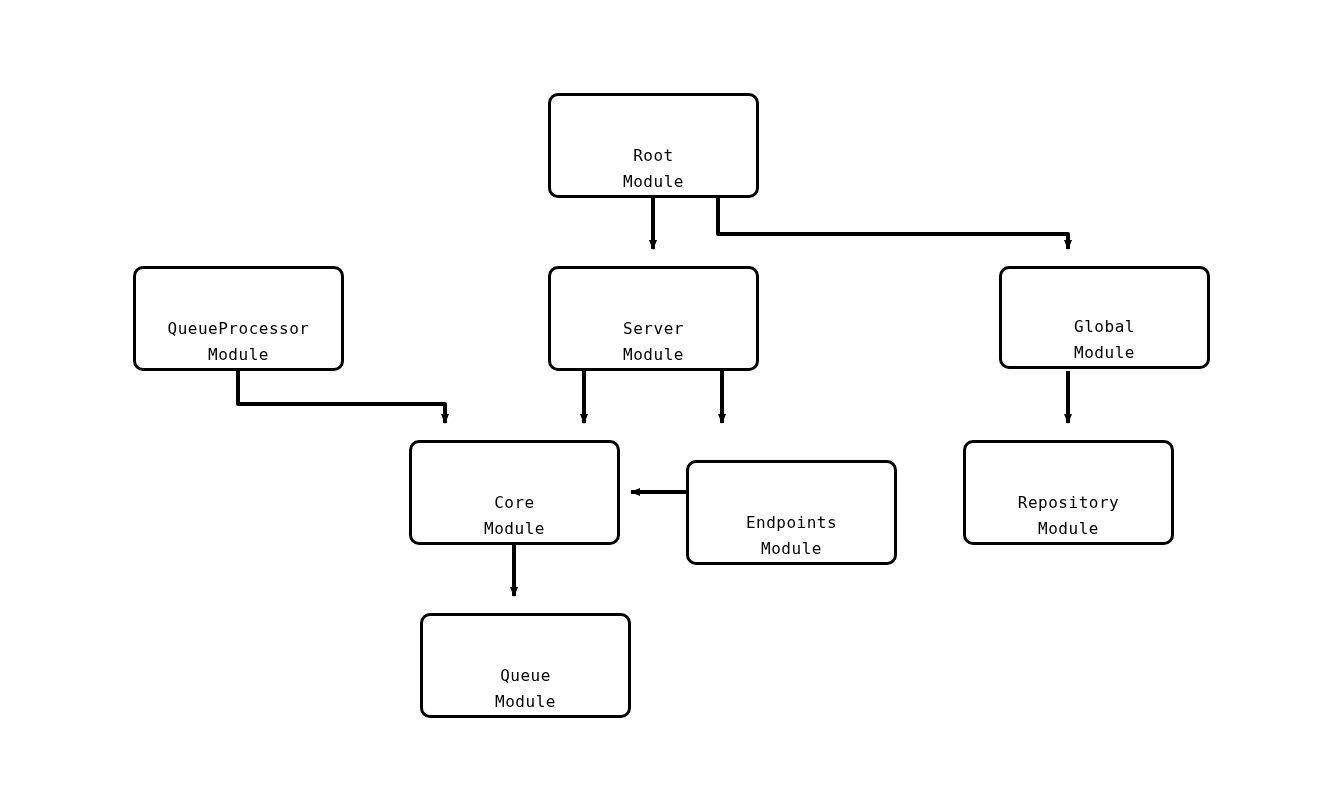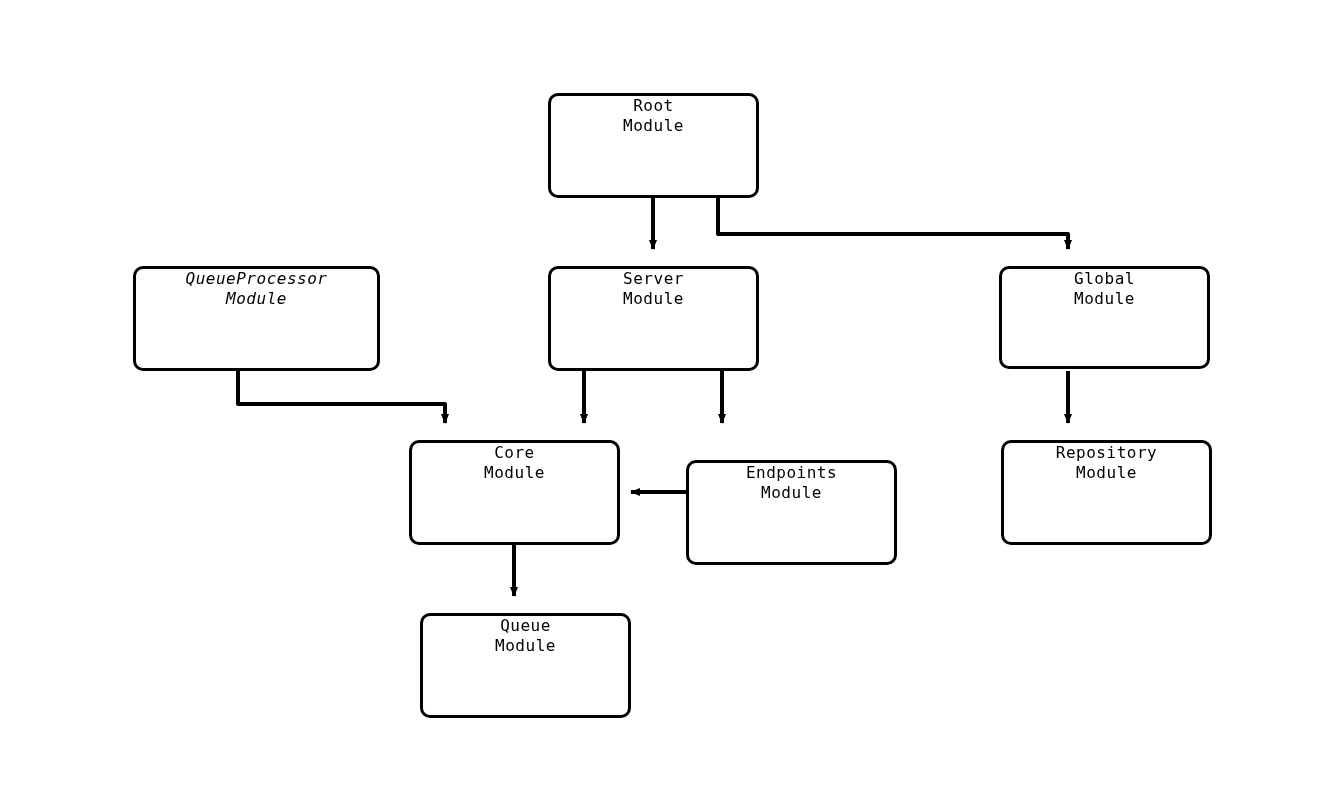--- a/index.html
+++ b/index.html
@@ -25,27 +25,27 @@
     width: 1337px;
     height: 809px;
   }
   .node {
     position: absolute;
     box-sizing: border-box;
     border: 3px solid #000000;
     border-radius: 10px;
     background: #ffffff;
     display: flex;
-    align-items: flex-start;
+    align-items: flex-end;
     justify-content: center;
     text-align: center;
     color: #000000;
     font-family: "DejaVu Sans Mono", monospace;
     font-size: 16px;
-    line-height: 20px;
+    line-height: 26px;
     letter-spacing: 0.5px;
     white-space: pre;
     z-index: 2;
   }
   .node-label {
     display: block;
     white-space: pre;
   }
 </style>
 </head>
@@ -91,21 +91,21 @@
     <g>
       <path d="M514,545 L514,596" stroke="#000000" stroke-width="4" fill="none" marker-end="url(#arrowhead)"></path>
     </g>
   </svg>
 
   <div class="node" style="left:548px; top:93px; width:211px; height:105px;">
     <span class="node-label">Root
 Module</span>
   </div>
 
-  <div class="node" style="left:133px; top:266px; width:247px; height:105px;font-style:italic;">
+  <div class="node" style="left:133px; top:266px; width:211px; height:105px;">
     <span class="node-label">QueueProcessor
 Module</span>
   </div>
 
   <div class="node" style="left:548px; top:266px; width:211px; height:105px;">
     <span class="node-label">Server
 Module</span>
   </div>
 
   <div class="node" style="left:999px; top:266px; width:211px; height:103px;">
@@ -116,21 +116,21 @@
   <div class="node" style="left:409px; top:440px; width:211px; height:105px;">
     <span class="node-label">Core
 Module</span>
   </div>
 
   <div class="node" style="left:686px; top:460px; width:211px; height:105px;">
     <span class="node-label">Endpoints
 Module</span>
   </div>
 
-  <div class="node" style="left:963px; top:440px; width:211px; height:105px;margin-left:38px;">
+  <div class="node" style="left:963px; top:440px; width:211px; height:105px;">
     <span class="node-label">Repository
 Module</span>
   </div>
 
   <div class="node" style="left:420px; top:613px; width:211px; height:105px;">
     <span class="node-label">Queue
 Module</span>
   </div>
 
 </div>

